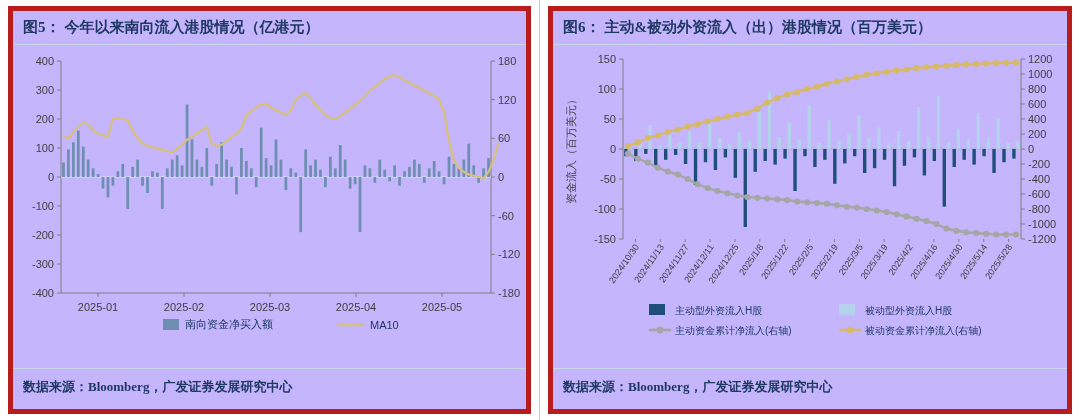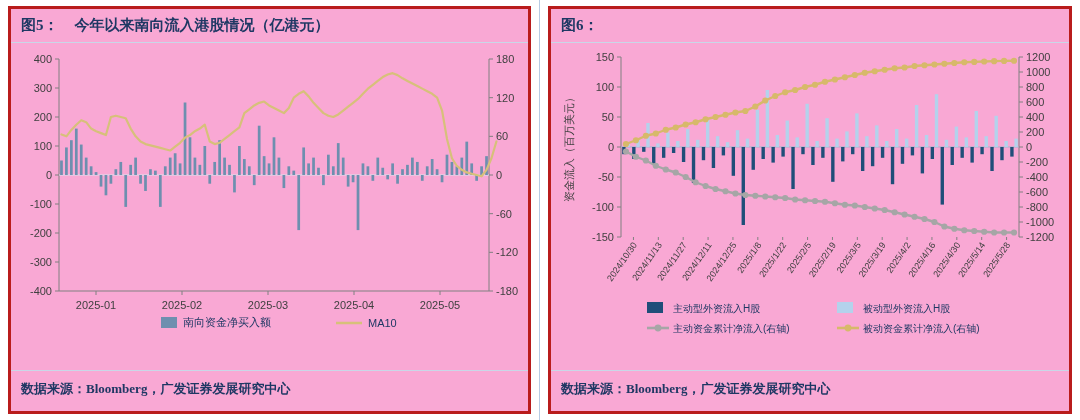--- a/index.html
+++ b/index.html
@@ -1,25 +1,25 @@
 <!DOCTYPE html>
 <html><head>
 <meta charset="utf-8">
 <style>
   html,body{margin:0;padding:0;}
   body{width:1080px;height:420px;background:#ffffff;font-family:"Liberation Sans","DejaVu Sans",sans-serif;}
   .wrap{display:flex;width:1080px;height:420px;box-sizing:border-box;}
   .panel{position:relative;box-sizing:border-box;height:420px;}
   .panel.left{width:540px;border-right:1px solid #b8cce4;}
   .panel.right{width:540px;}
-  .panel-inner{position:absolute;inset:6px 8px 6px 8px;border:3px solid #b91c1c;box-sizing:border-box;background:#f9a8d4;}
+  .panel-inner{position:absolute;inset:6px 8px 6px 8px;border:5px solid #b91c1c;box-sizing:border-box;background:#c4b5fd;}
   .title{position:absolute;left:0;right:0;top:0;height:34px;display:flex;align-items:center;padding-left:10px;
          border-bottom:1px solid #c9d7e8;box-sizing:border-box;}
   .title .tag{color:#1f3864;font-weight:bold;font-size:15px;font-family:"Liberation Serif","DejaVu Serif",serif;}
-  .title .ttext{color:#1f3864;font-weight:bold;font-size:15px;margin-left:16px;font-family:"Liberation Serif","DejaVu Serif",serif;}
+  .title .ttext{color:#1f3864;font-weight:bold;font-size:15px;margin-left:4px;font-family:"Liberation Serif","DejaVu Serif",serif;}
   .source{position:absolute;left:0;right:0;bottom:5px;height:36px;display:flex;align-items:center;padding-left:10px;
           border-top:1px solid #c9d7e8;box-sizing:border-box;color:#1f3864;font-size:13px;font-weight:bold;
           font-family:"Liberation Serif","DejaVu Serif",serif;}
   .plotarea{position:absolute;left:0;right:0;top:34px;bottom:36px;}
   svg{display:block;}
   .tick-lbl{font-size:11px;fill:#404040;}
   .tick-lbl-sm{font-size:9px;fill:#404040;}
   .legend-lbl{font-size:11px;fill:#1f3864;}
   .legend-lbl2{font-size:10px;fill:#1f3864;}
   .ylab-rot{font-size:11px;fill:#404040;}
@@ -178,20 +178,21 @@
           </svg>
       </div>
       <div class="source">数据来源：Bloomberg，广发证券发展研究中心</div>
     </div>
   </div>
 
   <div class="panel right">
     <div class="panel-inner">
       <div class="title">
         <span class="tag">图6：</span>
+        <span class="ttext">主动&amp;被动外资流入（出）港股情况（百万美元）</span>
       </div>
       <div class="plotarea">
         <svg id="svg-right" width="524" height="308" viewBox="0 0 524 308">
             <line x1="70" y1="14" x2="70" y2="194" stroke="#808080" stroke-width="1"></line>
             <line x1="468" y1="14" x2="468" y2="194" stroke="#808080" stroke-width="1"></line>
             <line x1="66" y1="194" x2="70" y2="194" stroke="#808080" stroke-width="1"></line>
             <text x="63" y="198" class="tick-lbl" text-anchor="end">-150</text>
             <line x1="66" y1="164" x2="70" y2="164" stroke="#808080" stroke-width="1"></line>
             <text x="63" y="168" class="tick-lbl" text-anchor="end">-100</text>
             <line x1="66" y1="134" x2="70" y2="134" stroke="#808080" stroke-width="1"></line>

